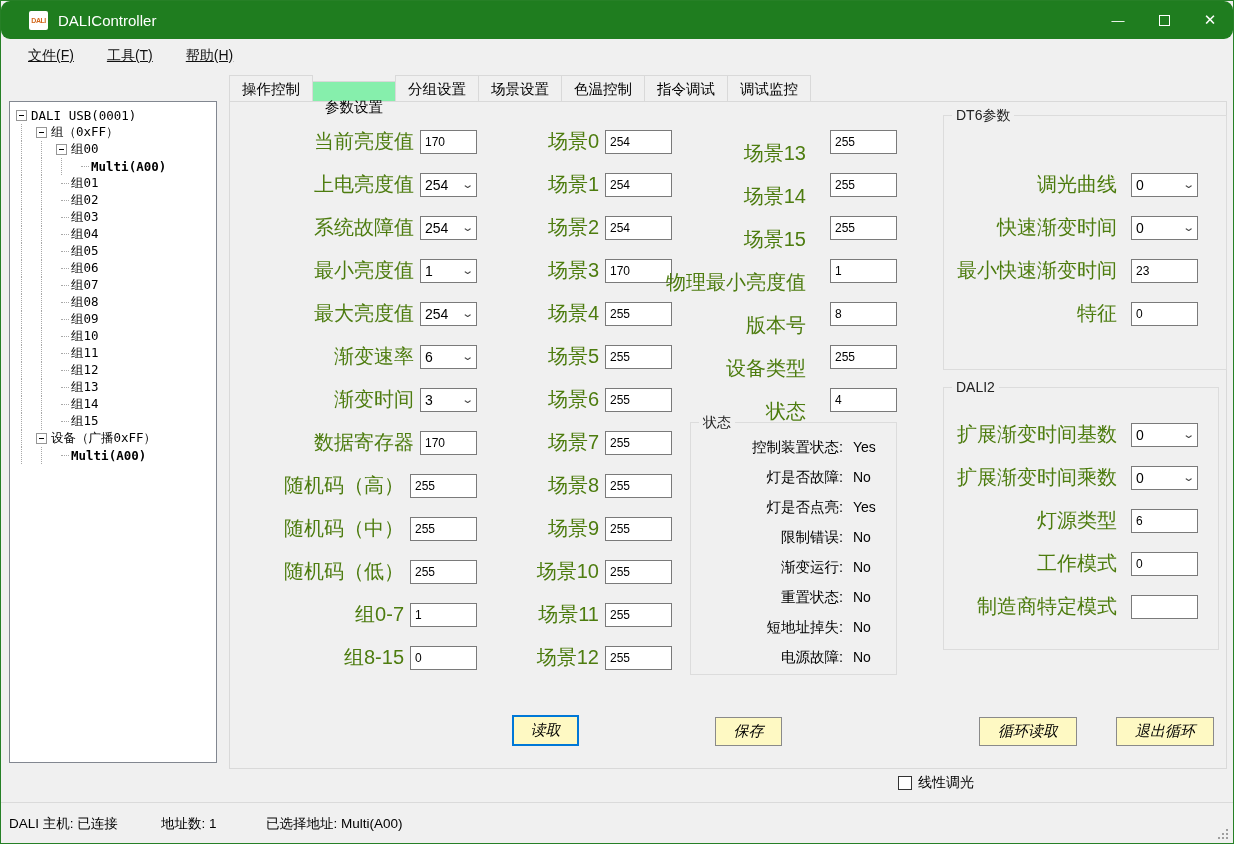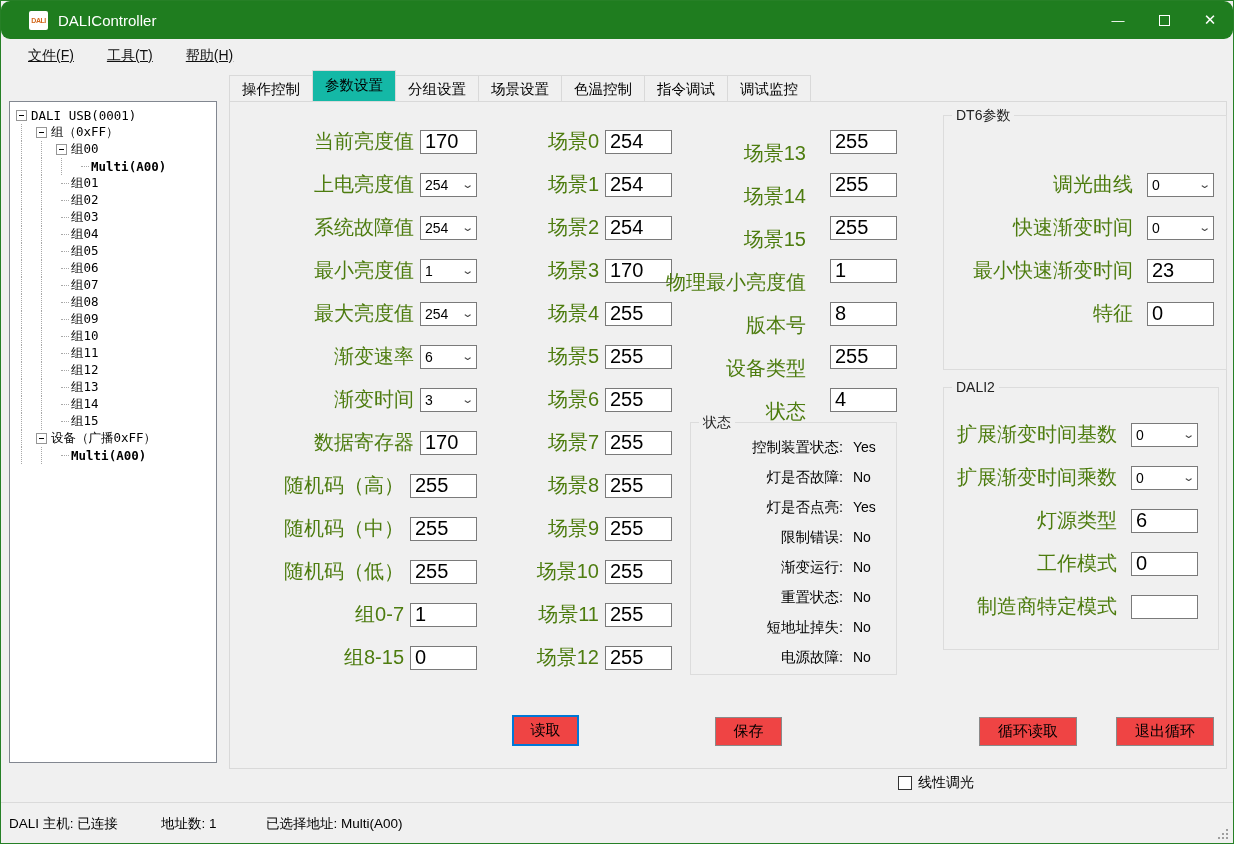--- a/index.html
+++ b/index.html
@@ -37,56 +37,56 @@
   .exp { width:11px; height:11px; border:1px solid #969696; background:#ffffff; position:relative;
          margin-right:4px; flex:0 0 auto; }
   .exp::after { content:""; position:absolute; left:2px; right:2px; top:4px; border-top:1px solid #000; }
   .tlabel { font-size:12.5px; color:#000; }
   .tlabel.b { font-weight:bold; }
 
   
   .tabstrip { position:absolute; left:228px; top:72px; height:28px; display:flex; align-items:flex-end; }
   .tab { height:26px; padding:4px 12px 0 12px; font-size:14.5px; color:#000; background:#f0f0f0;
          border:1px solid #d9d9d9; border-bottom:none; margin-right:-1px; }
-  .tab.active { background:#14b8a6; height:31px; position:relative; z-index:3; padding-top:5px; }
+  .tab.active { background:#86efac; height:20px; position:relative; z-index:3; padding-top:16px; }
 
   
   .tabpanel { position:absolute; left:228px; top:100px; width:998px; height:668px;
               background:#f0f0f0; border:1px solid #d9d9d9; z-index:1; }
   .fcol { position:absolute; }
   .frow { display:flex; align-items:center; justify-content:flex-end; height:43px; }
   .flab { font-size:20px; color:#4d7c0f; margin-right:6px; white-space:nowrap; }
   .tbox { display:inline-flex; align-items:center; height:24px; background:#ffffff;
-          border:1px solid #7a7a7a; font-size:20px; color:#000; padding-left:4px; flex:0 0 auto; }
+          border:1px solid #7a7a7a; font-size:12px; color:#000; padding-left:4px; flex:0 0 auto; }
   .cbox { display:inline-flex; align-items:center; justify-content:space-between; height:24px;
           background:#ffffff; border:1px solid #7a7a7a; font-size:14px; color:#000;
           padding:0 4px 0 4px; flex:0 0 auto; }
   .chev { font-size:11px; color:#444; transform:scaleX(1.4); margin-left:2px; }
   .w57 { width:57px; } .w67 { width:67px; }
 
   .col1 { left:12px;  top:18px; width:235px; }
   .col2 { left:277px; top:18px; width:165px; }
   .col3 { left:432px; top:18px; width:235px; }
   .col3 .flab { margin-right:24px;margin-top:24px; }
 
   .groupbox { position:absolute; border:1px solid #dcdcdc; }
   .gtitle { position:absolute; top:-9px; left:8px; background:#f0f0f0; padding:0 4px;
             font-size:14px; color:#222; }
   .statusgrp { left:460px; top:320px; width:207px; height:253px; padding-top:9px; }
   .srow { display:flex; align-items:center; height:30px; }
   .slab { width:152px; text-align:right; font-size:14.5px; color:#000; }
   .sval { margin-left:10px; font-size:14px; color:#000; }
 
-  .dt6grp  { left:713px; top:13px;  width:284px; height:255px; padding:47px 12px 0 0; }
+  .dt6grp  { left:713px; top:13px;  width:284px; height:255px; padding:47px 28px 0 0; }
   .dali2grp{ left:713px; top:285px; width:276px; height:263px; padding:25px 20px 0 0; }
   .grow { display:flex; align-items:center; justify-content:flex-end; height:43px; }
   .grow .flab { margin-right:14px; }
 
-  .btn { position:absolute; height:29px; background:#ef4444; border:1px solid #8a8a8a;
-         font-size:15px; color:#000; display:flex; align-items:center; justify-content:center; }
+  .btn { position:absolute; height:29px; background:#fef9c3; border:1px solid #8a8a8a;
+         font-size:15px; color:#000; display:flex; align-items:center; justify-content:center;font-style:italic; }
   .btn.focus { border:2px solid #0078d7; height:31px; top:613px !important; }
   .btn-read { left:282px; top:614px; width:67px; }
   .btn-save { left:485px; top:615px; width:67px; }
   .btn-loop { left:749px; top:615px; width:98px; }
   .btn-exit { left:886px; top:615px; width:98px; }
 
   
   .chkrow { position:absolute; left:897px; top:773px; display:flex; align-items:center; }
   .chkbox { width:14px; height:14px; border:1px solid #333; background:#ffffff; margin-right:6px; }
   .chklab { font-size:14px; color:#000; }

